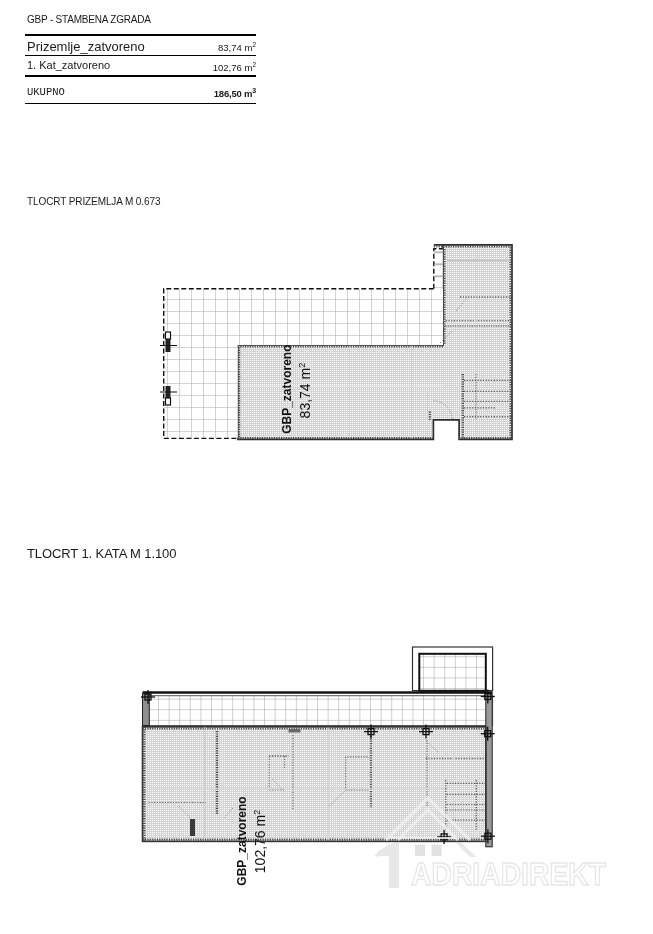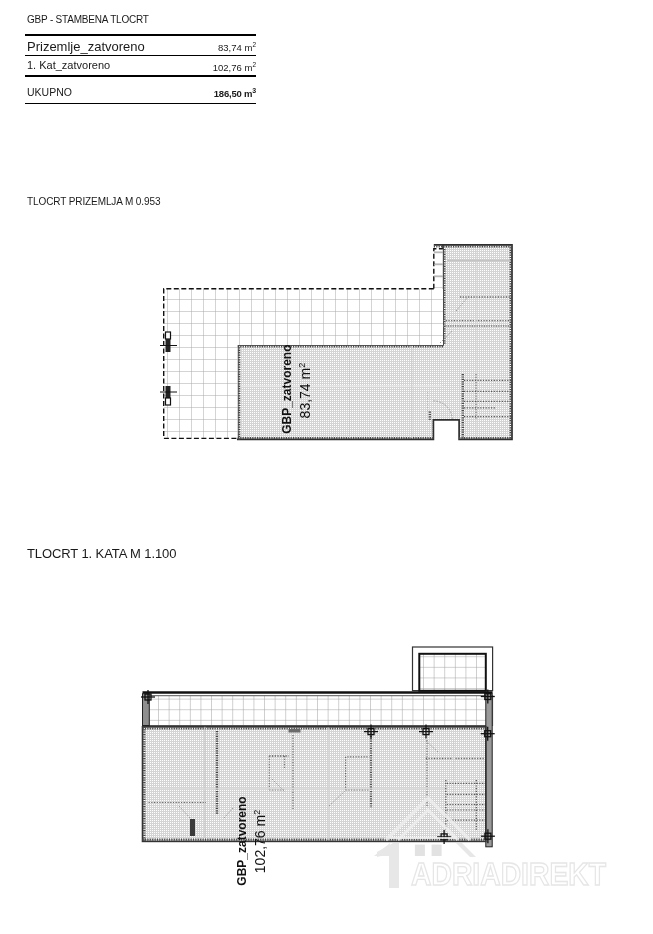--- a/index.html
+++ b/index.html
@@ -3,43 +3,43 @@
 <meta charset="utf-8">
 <style>
   html,body{margin:0;padding:0;background:#fff;width:653px;height:934px;overflow:hidden;}
   body{font-family:"Liberation Sans", sans-serif;color:#1a1a1a;position:relative;}
   .abs{position:absolute;}
   .ln{position:absolute;background:#000;height:1.8px;}
 </style>
 </head>
 <body>
 
-<div class="abs" style="left:27px;top:14px;font-size:10px;letter-spacing:-0.2px;">GBP - STAMBENA TLOCRT</div>
+<div class="abs" style="left:27px;top:14px;font-size:10px;letter-spacing:-0.2px;">GBP - STAMBENA ZGRADA</div>
 
 <div class="ln" style="left:25px;top:34px;width:231px;"></div>
 
 <div class="abs" style="left:27px;top:39px;font-size:13px;">Prizemlje_zatvoreno</div>
 
 <div class="abs" style="left:120px;top:41px;width:136px;font-size:9.5px;text-align:right;">83,74 m<sup style="font-size:6.5px;">2</sup></div>
 
 <div class="ln" style="left:25px;top:54.5px;width:231px;"></div>
 
 <div class="abs" style="left:27px;top:59px;font-size:11px;">1. Kat_zatvoreno</div>
 
 <div class="abs" style="left:120px;top:61px;width:136px;font-size:9.5px;text-align:right;">102,76 m<sup style="font-size:6.5px;">2</sup></div>
 
 <div class="ln" style="left:25px;top:74.8px;width:231px;"></div>
 
-<div class="abs" style="left:27px;top:86px;font-size:10.5px;">UKUPNO</div>
+<div class="abs" style="left:27px;top:86px;font-size:10.5px;font-family:Liberation Mono, monospace;">UKUPNO</div>
 
 <div class="abs" style="left:120px;top:87px;width:136px;font-size:9.5px;letter-spacing:-0.2px;font-weight:bold;text-align:right;">186,50 m<sup style="font-size:7px;">3</sup></div>
 
 <div class="ln" style="left:25px;top:102.6px;width:231px;"></div>
 
-<div class="abs" style="left:27px;top:196px;font-size:10px;letter-spacing:-0.1px;">TLOCRT PRIZEMLJA M 0.953</div>
+<div class="abs" style="left:27px;top:196px;font-size:10px;letter-spacing:-0.1px;">TLOCRT PRIZEMLJA M 0.673</div>
 
 <div class="abs" style="left:27px;top:546px;font-size:13px;letter-spacing:-0.1px;">TLOCRT 1. KATA M 1.100</div>
 
 <svg class="abs" style="left:155px;top:235px;" width="370" height="215" viewBox="155 235 370 215">
 <defs>
   <pattern id="dots" width="2" height="2" patternUnits="userSpaceOnUse">
     <rect x="0" y="0" width="2" height="2" fill="#d4d4d4"></rect>
     <rect x="0" y="0" width="1" height="1" fill="#ffffff"></rect>
   </pattern>
   <pattern id="grid12" width="12" height="12" patternUnits="userSpaceOnUse">

